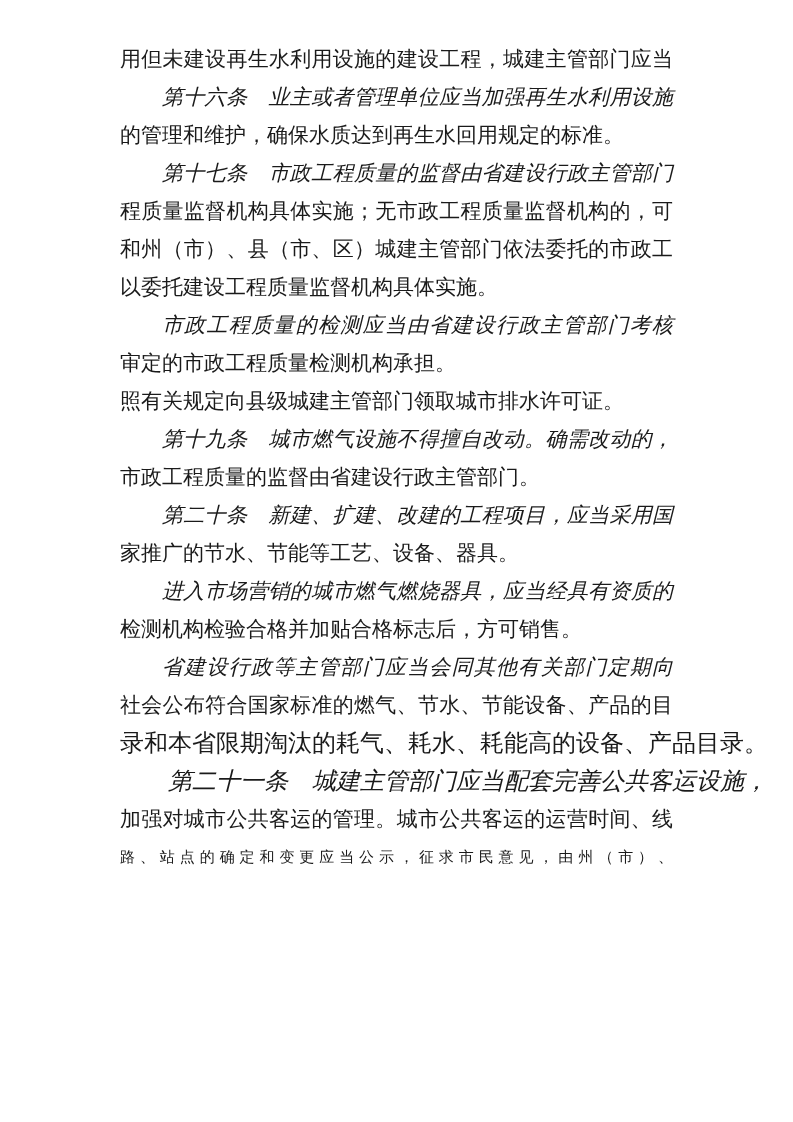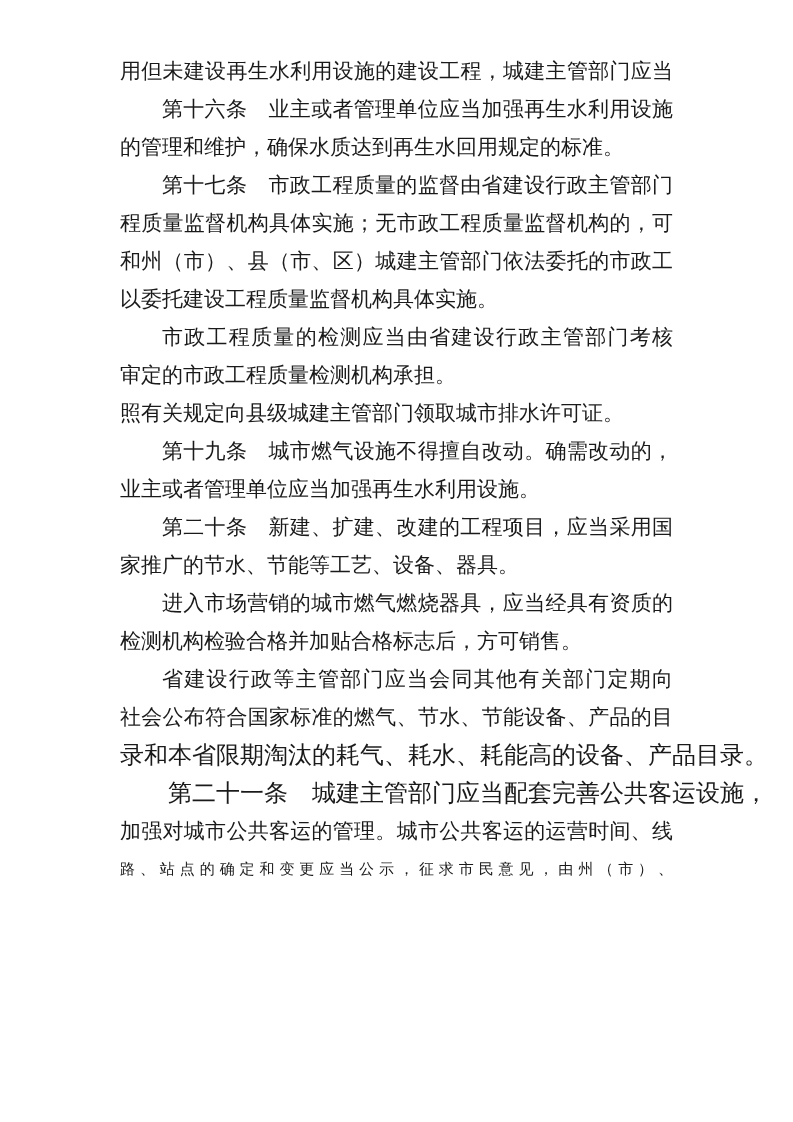--- a/index.html
+++ b/index.html
@@ -15,38 +15,39 @@
   .page {
     position: relative;
     width: 793px;
     height: 1122px;
     background: #ffffff;
     overflow: hidden;
   }
   .textblock {
     width: 553px;
     margin: 0 auto;
-    padding-top: 52px;
+    padding-top: 40px;
     color: #1a1a1a;
   }
   .line {
     height: 38px;
     line-height: 38px;
     font-size: 21px;
     white-space: nowrap;
     text-align: left;
     font-weight: 400;
   }
   .fill {
     text-align: justify;
     text-align-last: justify;
     text-justify: inter-character;
   }
   .indent {
     text-indent: 2em;
+    font-style: italic;
   }
   .tight {
     font-size: 24px;
   }
   .tighter {
     font-size: 15px;
   }
 </style>
 </head>
 <body>
@@ -57,21 +58,21 @@
     <div class="line fill indent">第十六条　业主或者管理单位应当加强再生水利用设施</div>
     <div class="line">的管理和维护，确保水质达到再生水回用规定的标准。</div>
     <div class="line fill indent">第十七条　市政工程质量的监督由省建设行政主管部门</div>
     <div class="line fill">程质量监督机构具体实施；无市政工程质量监督机构的，可</div>
     <div class="line fill">和州（市）、县（市、区）城建主管部门依法委托的市政工</div>
     <div class="line">以委托建设工程质量监督机构具体实施。</div>
     <div class="line fill indent">市政工程质量的检测应当由省建设行政主管部门考核</div>
     <div class="line">审定的市政工程质量检测机构承担。</div>
     <div class="line">照有关规定向县级城建主管部门领取城市排水许可证。</div>
     <div class="line fill indent">第十九条　城市燃气设施不得擅自改动。确需改动的，</div>
-    <div class="line">业主或者管理单位应当加强再生水利用设施。</div>
+    <div class="line">市政工程质量的监督由省建设行政主管部门。</div>
     <div class="line fill indent">第二十条　新建、扩建、改建的工程项目，应当采用国</div>
     <div class="line">家推广的节水、节能等工艺、设备、器具。</div>
     <div class="line fill indent">进入市场营销的城市燃气燃烧器具，应当经具有资质的</div>
     <div class="line">检测机构检验合格并加贴合格标志后，方可销售。</div>
     <div class="line fill indent">省建设行政等主管部门应当会同其他有关部门定期向</div>
     <div class="line fill">社会公布符合国家标准的燃气、节水、节能设备、产品的目</div>
     <div class="line fill tight">录和本省限期淘汰的耗气、耗水、耗能高的设备、产品目录。</div>
     <div class="line fill indent tight">第二十一条　城建主管部门应当配套完善公共客运设施，</div>
     <div class="line fill">加强对城市公共客运的管理。城市公共客运的运营时间、线</div>
     <div class="line fill tighter">路、站点的确定和变更应当公示，征求市民意见，由州（市）、</div>

